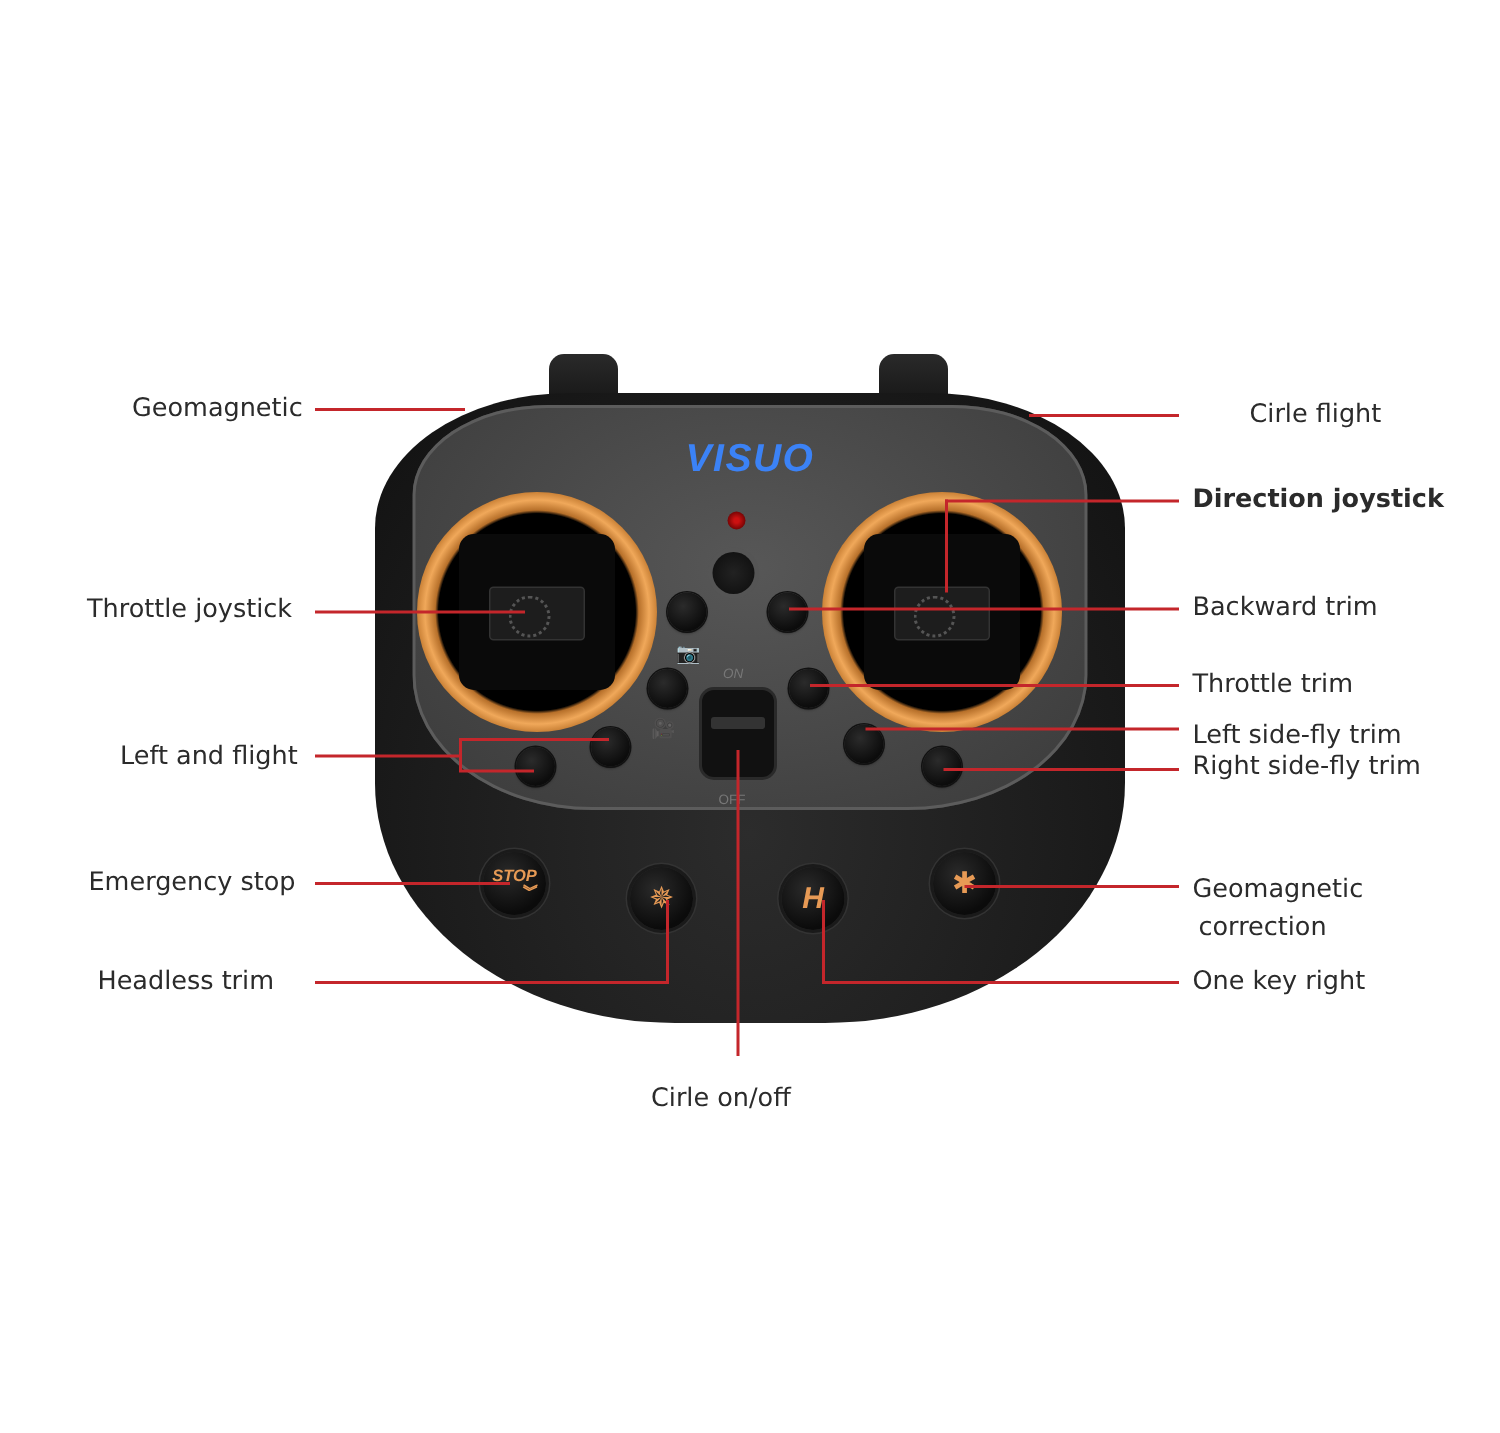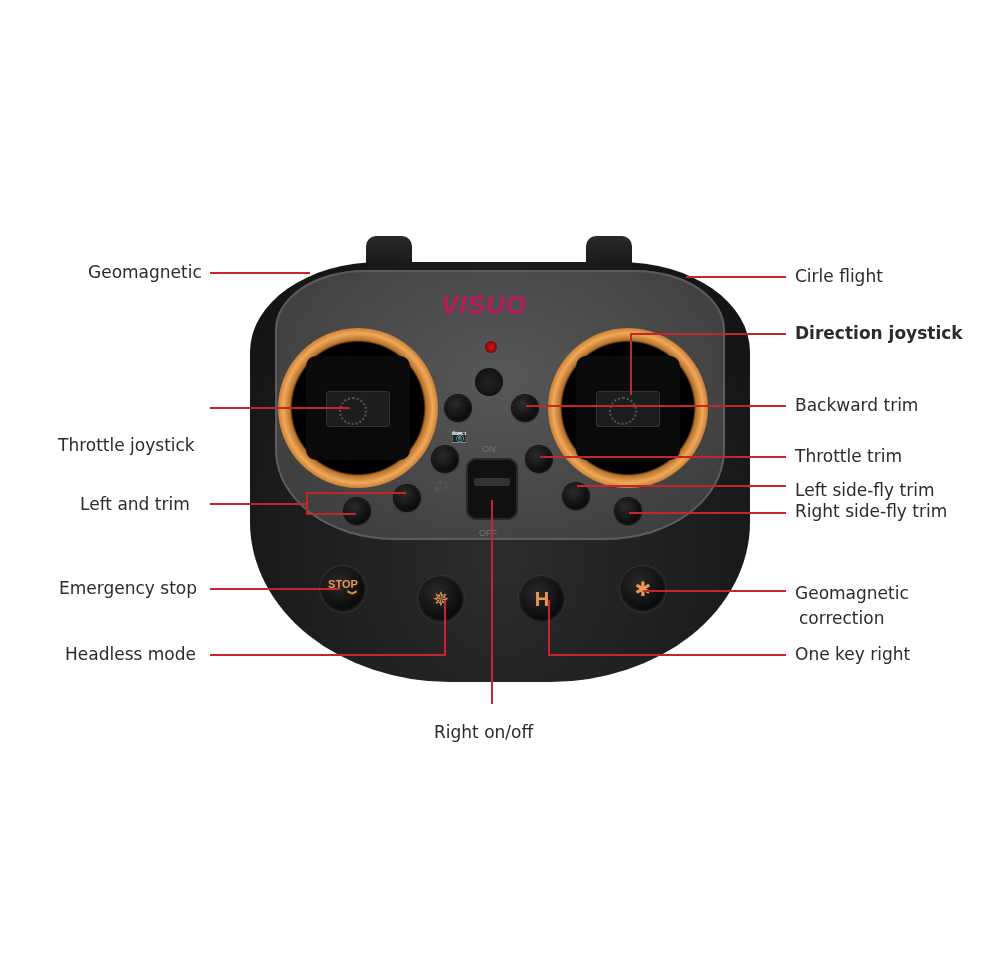--- a/index.html
+++ b/index.html
@@ -19,22 +19,22 @@
     background: linear-gradient(#2a2a2a, #121212);
     border-radius: 10px 10px 4px 4px;
   }
   .face-plate {
     position: absolute; left: 275px; top: 270px; width: 450px; height: 270px;
     background: radial-gradient(ellipse at 50% 40%, #575757 0%, #474747 55%, #3a3a3a 100%);
     border-radius: 90px 90px 120px 120px / 60px 60px 90px 90px;
     box-shadow: inset 0 0 0 2px #5c5c5c;
   }
   .brand-logo {
-    position: absolute; left: 424px; top: 290px; width: 120px; height: 30px;
-    color: #be185d; font-weight: bold; font-size: 26px; letter-spacing: 1px;
+    position: absolute; left: 440px; top: 290px; width: 120px; height: 30px;
+    color: #3b82f6; font-weight: bold; font-size: 26px; letter-spacing: 1px;
     text-align: center; font-style: italic;
   }
   .led {
     position: absolute; left: 485px; top: 341px; width: 12px; height: 12px;
     border-radius: 50%; background: radial-gradient(#c11 20%, #500 90%);
   }
   .stick-ring {
     position: absolute; width: 160px; height: 160px; border-radius: 50%;
     background: radial-gradient(circle, #000 58%, #b7702a 60%, #f0a85a 66%, #c0772d 72%, #8a5020 74%);
   }
@@ -69,21 +69,21 @@
   }
   .switch-text { position: absolute; color: #777; font-size: 9px; }
   .mode-icon {
     position: absolute; color: #e8954a; font-size: 13px; line-height: 14px;
   }
   .func-btn {
     position: absolute; width: 42px; height: 42px; border-radius: 50%;
     background: radial-gradient(circle at 40% 35%, #2a2a2a, #0b0b0b 70%);
     box-shadow: 0 0 0 2px #1a1a1a, 0 0 0 3px #333;
     color: #e79a55; display: flex; align-items: center; justify-content: center;
-    font-weight: bold; font-size: 11px; text-align: right; line-height: 10px;
+    font-weight: bold; font-size: 11px; text-align: right; line-height: 10px; font-style: italic;
   }
   .func-btn .glyph { font-size: 20px; }
 
   
   .line { position: absolute; background: #c4262b; }
   .h { height: 2px; }
   .v { width: 2px; }
 
   
   .label {
@@ -162,29 +162,29 @@
   <div class="line h" style="left:540px; top:456px; width:246px;"></div>
   <div class="line h" style="left:577px; top:485px; width:209px;"></div>
   <div class="line h" style="left:629px; top:512px; width:157px;"></div>
   <div class="line h" style="left:643px; top:590px; width:143px;"></div>
   <div class="line h" style="left:548px; top:654px; width:238px;"></div>
   <div class="line v" style="left:548px; top:600px; height:56px;"></div>
 
   <div class="line v" style="left:491px; top:500px; height:204px;"></div>
 
   <div class="label" style="left:88px; top:262px;">Geomagnetic</div>
-  <div class="label" style="left:58px; top:396px;margin-top:39px;">Throttle joystick</div>
-  <div class="label" style="left:80px; top:494px;">Left and trim</div>
+  <div class="label" style="left:58px; top:396px;">Throttle joystick</div>
+  <div class="label" style="left:80px; top:494px;">Left and flight</div>
   <div class="label" style="left:59px; top:578px;">Emergency stop</div>
-  <div class="label" style="left:65px; top:644px;">Headless mode</div>
+  <div class="label" style="left:65px; top:644px;">Headless trim</div>
 
-  <div class="label" style="left:795px; top:266px;">Cirle flight</div>
+  <div class="label" style="left:833px; top:266px;">Cirle flight</div>
   <div class="label" style="left:795px; top:323px;font-weight:bold;">Direction joystick</div>
   <div class="label" style="left:795px; top:395px;">Backward trim</div>
   <div class="label" style="left:795px; top:446px;">Throttle trim</div>
   <div class="label" style="left:795px; top:480px;">Left side-fly trim</div>
   <div class="label" style="left:795px; top:501px;">Right side-fly trim</div>
   <div class="label" style="left:795px; top:583px;">Geomagnetic</div>
   <div class="label" style="left:799px; top:608px;">correction</div>
   <div class="label" style="left:795px; top:644px;">One key right</div>
 
-  <div class="label" style="left:434px; top:722px;">Right on/off</div>
+  <div class="label" style="left:434px; top:722px;">Cirle on/off</div>
 </div>
 
 </body></html>

